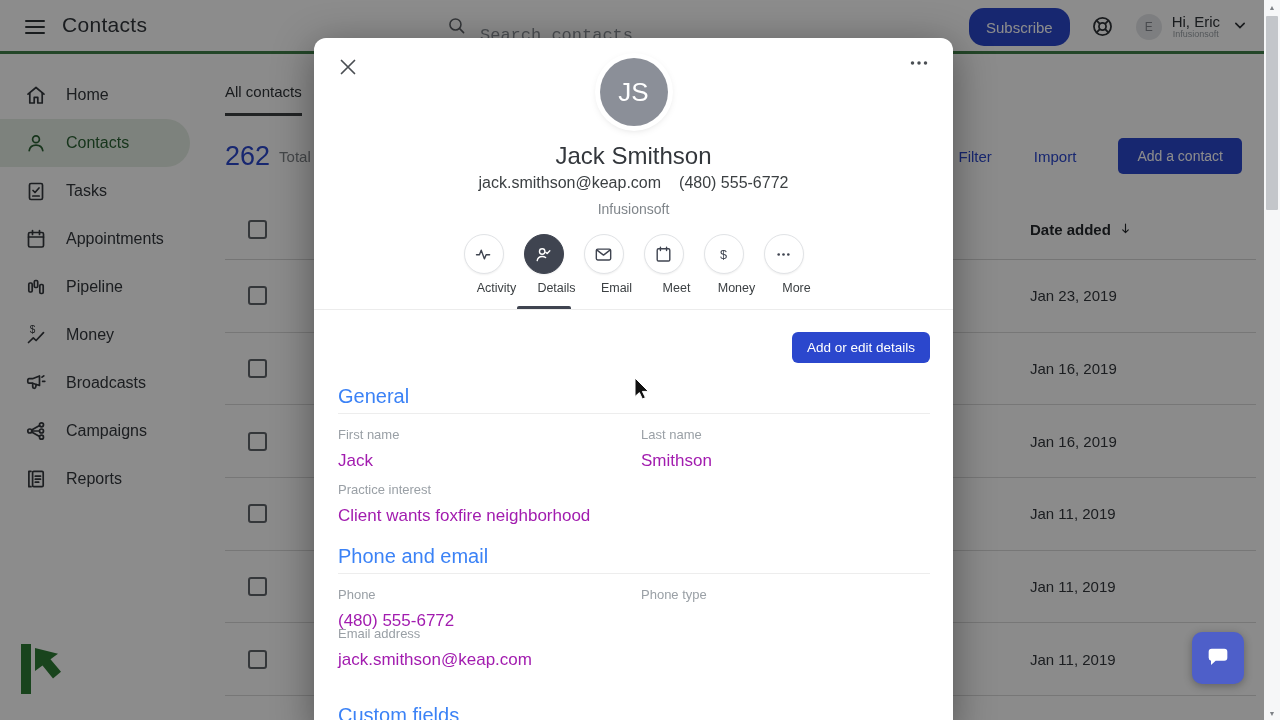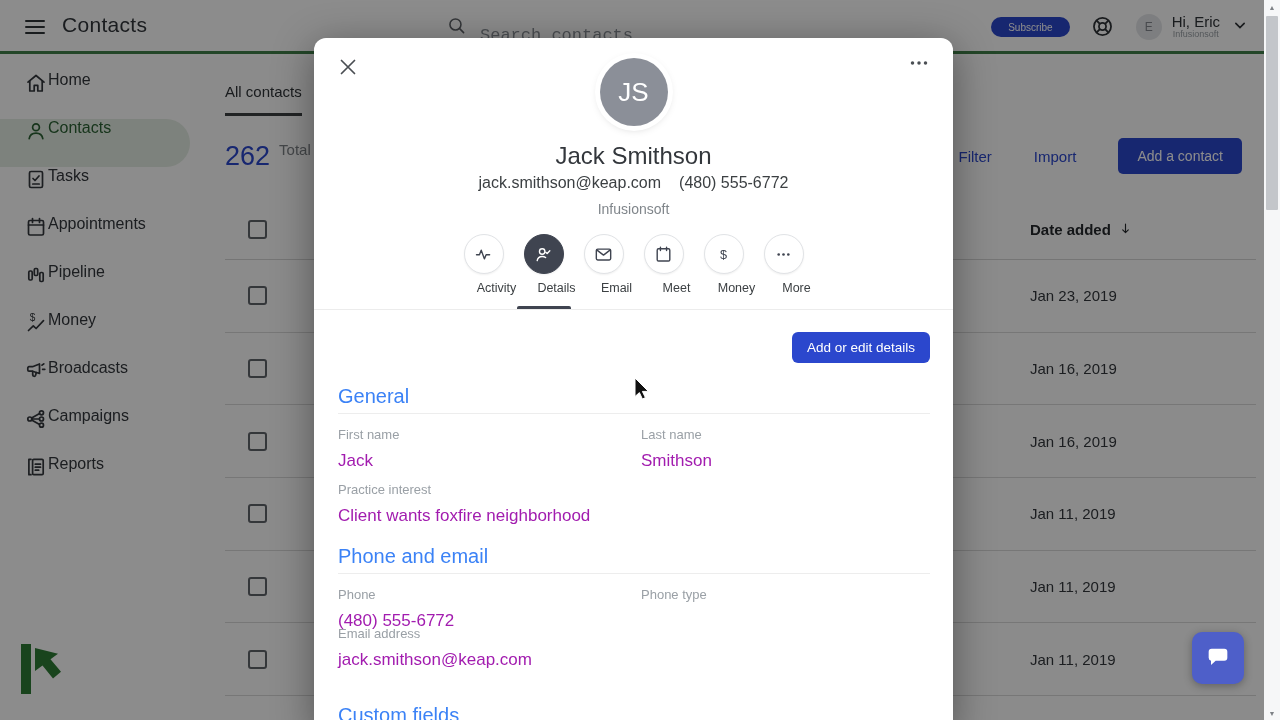--- a/index.html
+++ b/index.html
@@ -11,44 +11,44 @@
   .topbar { position:absolute; left:0; top:0; width:1280px; height:54px; background:#fff;
     border-bottom:3px solid var(--keap_green,#41804a); z-index:1; }
   .menu-btn { position:absolute; left:22px; top:15px; width:26px; height:24px; background:none; border:none; cursor:pointer; color:#2f3337; }
   .app-title { position:absolute; left:62px; top:13px; font-size:21px; letter-spacing:.3px; color:#32363b; }
   .search-wrap { position:absolute; left:446px; top:9px; display:flex; align-items:center; gap:13px; height:36px; }
   .search-wrap svg { color:#5f6368; }
   .search-input { border:none; outline:none; background:transparent; font-size:17px; width:220px;
     font-family:Liberation Mono, monospace; color:#5f6368;margin-top:16px; }
   .search-input::placeholder { color:#8a9097; }
   .topbar-right { position:absolute; right:30px; top:0; height:54px; display:flex; align-items:center; gap:20px; }
-  .subscribe-btn { height:20px; padding:5px 17px; border:none; border-radius:15px; background:var(--primary_blue,#2b47cd);
-    color:#fff; font-size:10px; font-family:"Liberation Sans", sans-serif; cursor:pointer; }
+  .subscribe-btn { height:38px; padding:5px 17px; border:none; border-radius:15px; background:var(--primary_blue,#2b47cd);
+    color:#fff; font-size:15px; font-family:"Liberation Sans", sans-serif; cursor:pointer; }
   .help-btn { background:none; border:none; color:#2f3337; width:26px; height:26px; cursor:pointer; }
   .user-chip { display:flex; align-items:center; gap:10px; cursor:pointer; }
   .avatar-sm { width:26px; height:26px; border-radius:50%; background:#e4e6e9; color:#84888e;
     font-size:12px; display:flex; align-items:center; justify-content:center; }
   .user-stack { display:flex; flex-direction:column; align-items:center; line-height:1.05; }
   .user-name { font-size:15px; color:#2f3337; }
   .user-org { font-size:9px; color:#9aa0a6; }
   .chev { color:#2f3337; }
 
   
   .sidebar { position:absolute; left:0; top:57px; width:190px; bottom:0; background:#fff; padding-top:14px; z-index:1; }
-  .nav-item { height:48px; display:flex; align-items:flex-start; padding-left:24px;
+  .nav-item { height:48px; display:flex; align-items:center; gap:18px; padding-left:24px;
     font-size:16px; color:#33373c; cursor:pointer; }
   .nav-item.active { background:var(--green_pill,#e4ede3); border-radius:0 24px 24px 0; color:var(--keap_green_dark,#2a6133); }
   .nav-icon { width:24px; height:24px; display:inline-flex; }
   .nav-icon svg { width:24px; height:24px; }
 
   
   .content { position:absolute; left:190px; top:57px; right:16px; bottom:0; background:#fdfdfd; z-index:1; }
   .tab { position:absolute; left:35px; top:26px; font-size:15px; color:#2f3337; padding-bottom:13px;
     border-bottom:3px solid #3c4043; cursor:pointer; }
-  .count-row { position:absolute; left:35px; top:84px; display:flex; align-items:flex-start; gap:9px; }
+  .count-row { position:absolute; left:35px; top:84px; display:flex; align-items:center; gap:9px; }
   .count { font-size:27px; color:var(--primary_blue,#2b47cd); }
   .count-label { font-size:15px; color:#7d8186; }
   .page-actions { position:absolute; top:81px; right:22px; display:flex; align-items:center; gap:42px; }
   .link-btn { background:none; border:none; font-size:15px; color:var(--primary_blue,#2b47cd);
     font-family:"Liberation Sans", sans-serif; cursor:pointer; }
   .add-contact-btn { height:36px; padding:0 19px; border:none; border-radius:5px; background:var(--primary_blue,#2b47cd);
     color:#fff; font-size:14px; font-family:"Liberation Sans", sans-serif; cursor:pointer; }
   .table { position:absolute; left:35px; right:8px; top:143px; }
   .t-head { position:relative; height:60px; display:flex; align-items:center; border-bottom:1px solid #d6d6d6; }
   .t-row { position:relative; height:72.7px; display:flex; align-items:center; border-bottom:1px solid #d9d9d9; cursor:pointer; }

